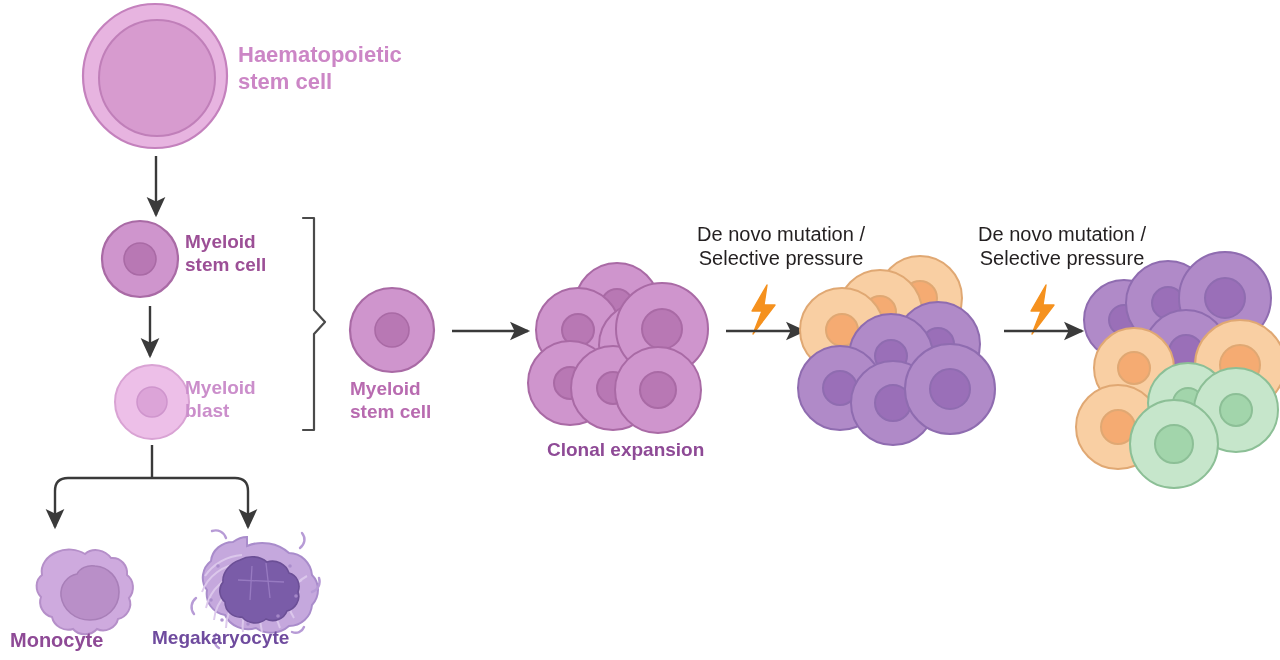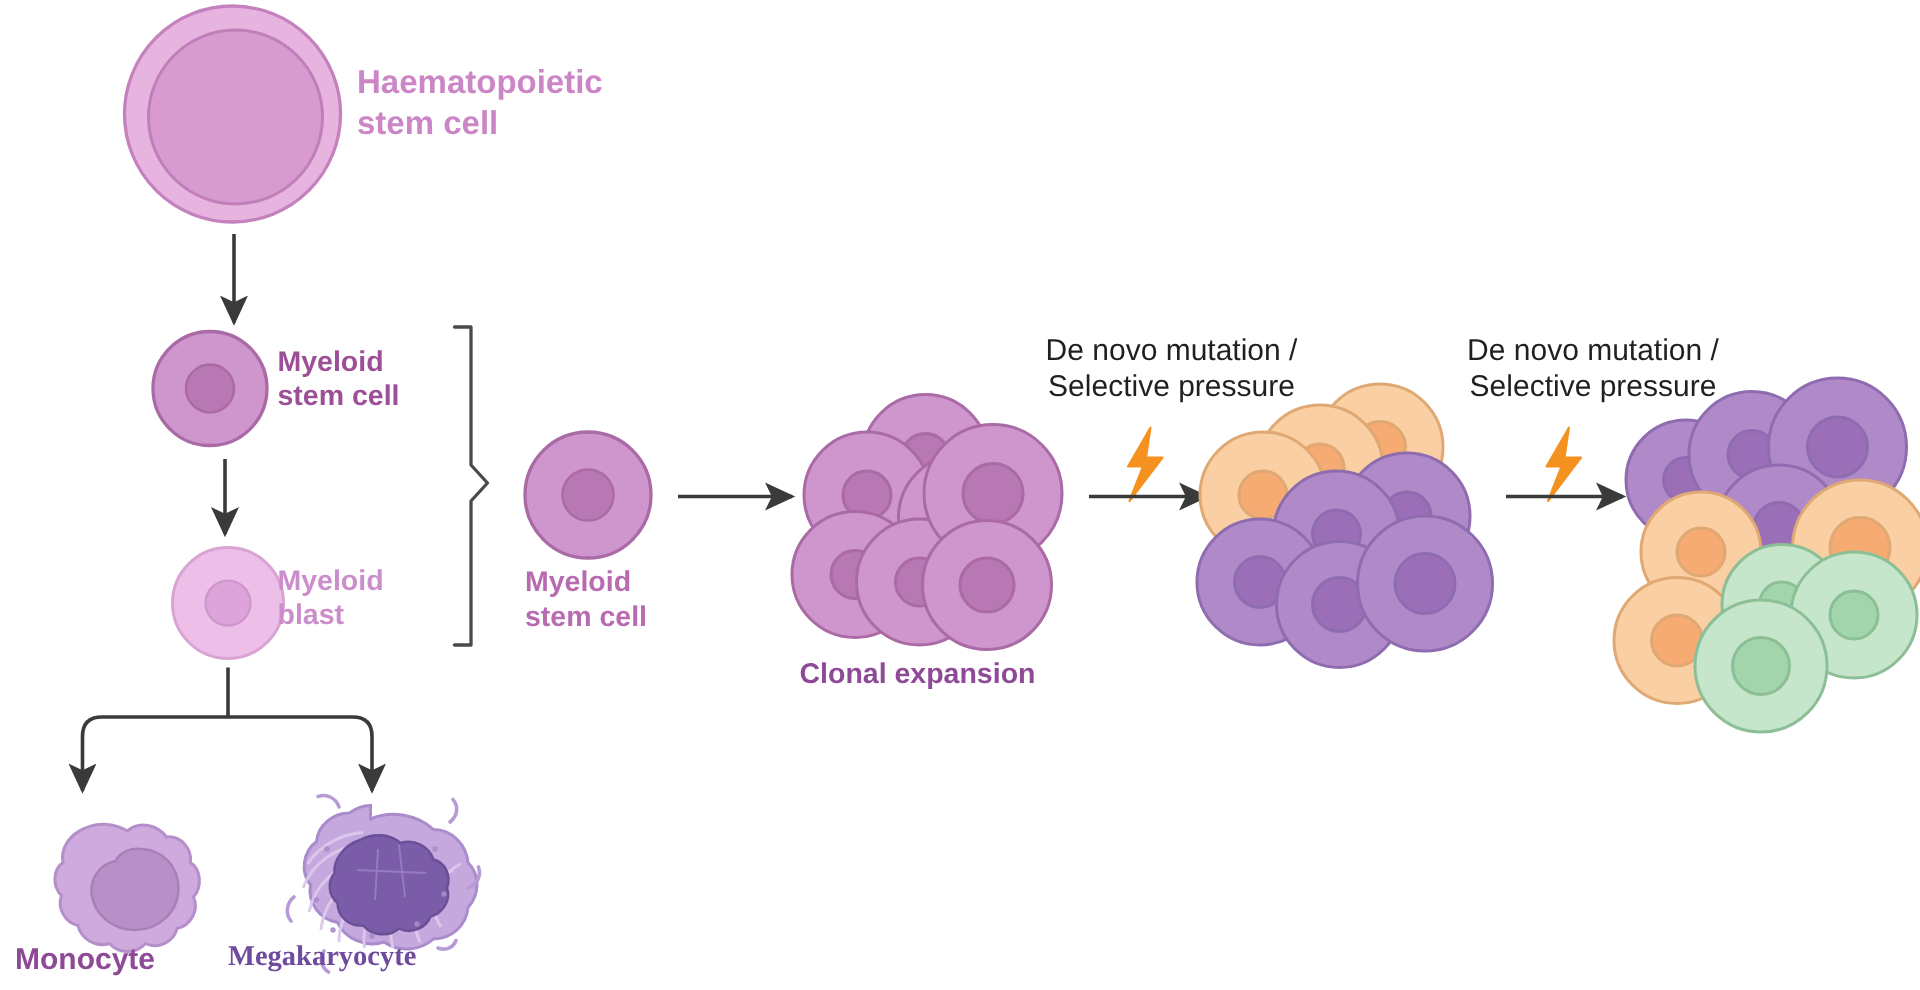--- a/index.html
+++ b/index.html
@@ -5,24 +5,24 @@
   html,body{margin:0;padding:0;background:#ffffff;}
   body{width:1280px;height:660px;overflow:hidden;font-family:"Liberation Sans",sans-serif;}
   #stage{position:relative;width:1280px;height:496px;background:#ffffff;}
   #stage svg{position:absolute;left:0;top:0;}
   .lbl{position:absolute;font-family:"Liberation Sans",sans-serif;font-weight:bold;line-height:1.22;white-space:pre-line;}
   .lbl-black{color:#231f20;font-weight:normal;}
   .t-hsc{left:238px;top:42px;font-size:22px;color:#cc86c6;}
   .t-msc{left:185px;top:230px;font-size:19px;color:#9c4f96;}
   .t-mbl{left:185px;top:376px;font-size:19px;color:#cb8ecb;}
   .t-mono{left:10px;top:628px;font-size:20px;color:#8e4a96;}
-  .t-mega{left:152px;top:626px;font-size:19px;color:#6f4b9e;font-family:Liberation Serif, serif;}
+  .t-mega{left:152px;top:626px;font-size:19px;color:#6f4b9e;}
   .t-fail{left:341px;top:229px;font-size:21px;text-align:left;}
   .t-lsc{left:350px;top:377px;font-size:19px;color:#b86bb0;}
-  .t-clonal{left:533px;top:438px;font-size:19px;color:#8e4a96;}
+  .t-clonal{left:547px;top:438px;font-size:19px;color:#8e4a96;}
   .t-dn1{left:676px;top:222px;font-size:20px;text-align:center;width:210px;}
   .t-dn2{left:957px;top:222px;font-size:20px;text-align:center;width:210px;}
   .t-aml{left:905px;top:490px;font-size:20px;color:#8e4a96;text-align:center;width:300px;line-height:1.3;}
 </style>
 </head>
 <body>
 
 <div id="stage">
 
   <svg width="1280" height="660" viewBox="0 0 1280 660">

